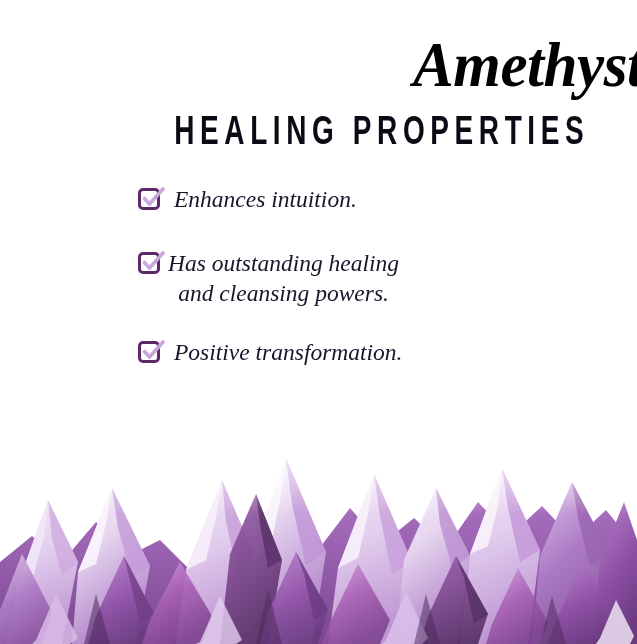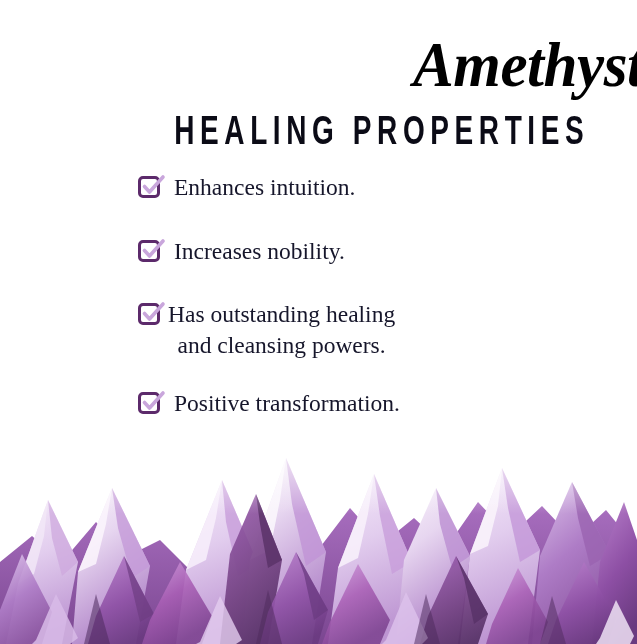--- a/index.html
+++ b/index.html
@@ -46,23 +46,24 @@
     color: #0b0b16;
     margin: 12px 0 0 0;
     transform: scaleX(0.80) scaleY(1.16);
     transform-origin: center top;
     white-space: nowrap;
   }
 
   
   .list {
     position: absolute;
-    top: 172px;
+    top: 184px;
     left: 0;
     width: 637px;
+    font-style: italic;
   }
   .list-item {
     display: flex;
     align-items: flex-start;
     margin-bottom: 33px;
   }
   .list-item.tight { margin-bottom: 13px; }
   .list-item.two-line { margin-bottom: 28px; }
 
   .cb-cell {
@@ -129,30 +130,20 @@
       <div class="cb-cell">
         <span class="checkbox">
           <svg class="tick" viewBox="0 0 26 26">
             <path d="M4.5 13.5 L9.5 19 L23 4" fill="none" stroke="#c9a6dc" stroke-width="3.6" stroke-linecap="round" stroke-linejoin="round"></path>
           </svg>
         </span>
       </div>
       <div class="li-text">Enhances intuition.</div>
     </div>
 
-    <div class="list-item">
-      <div class="cb-cell">
-        <span class="checkbox">
-          <svg class="tick" viewBox="0 0 26 26">
-            <path d="M4.5 13.5 L9.5 19 L23 4" fill="none" stroke="#c9a6dc" stroke-width="3.6" stroke-linecap="round" stroke-linejoin="round"></path>
-          </svg>
-        </span>
-      </div>
-      <div class="li-text">Increases nobility.</div>
-    </div>
 
 
     <div class="list-item two-line">
       <div class="cb-cell">
         <span class="checkbox">
           <svg class="tick" viewBox="0 0 26 26">
             <path d="M4.5 13.5 L9.5 19 L23 4" fill="none" stroke="#c9a6dc" stroke-width="3.6" stroke-linecap="round" stroke-linejoin="round"></path>
           </svg>
         </span>
       </div>

